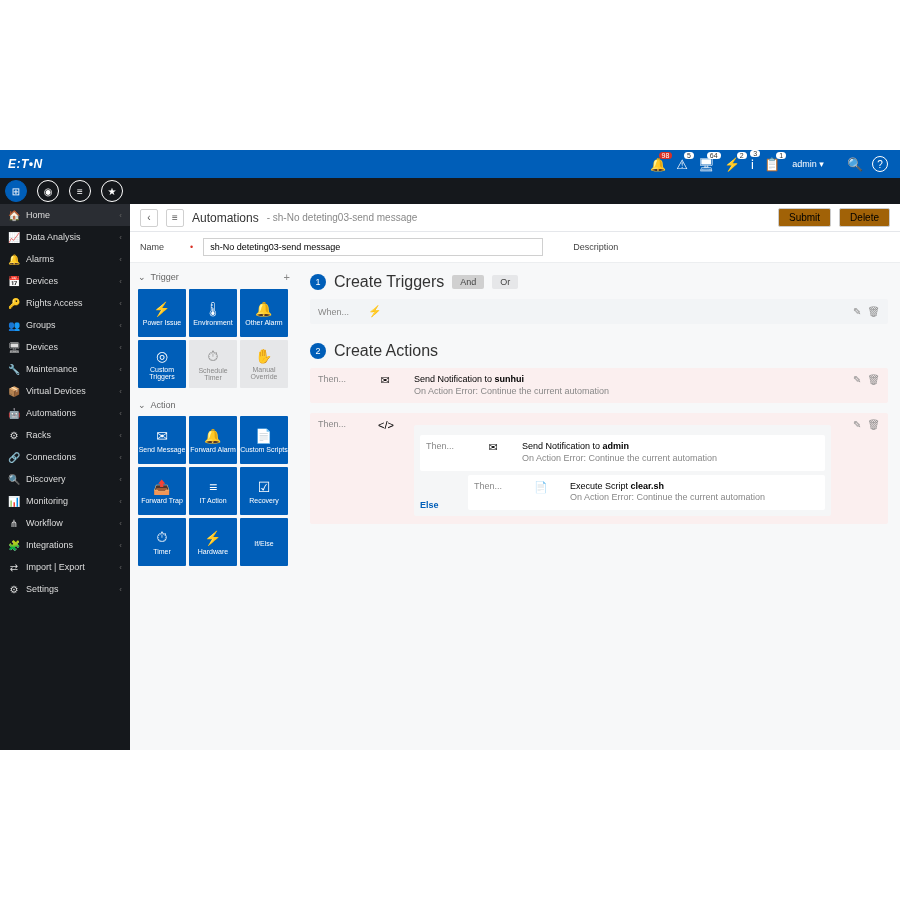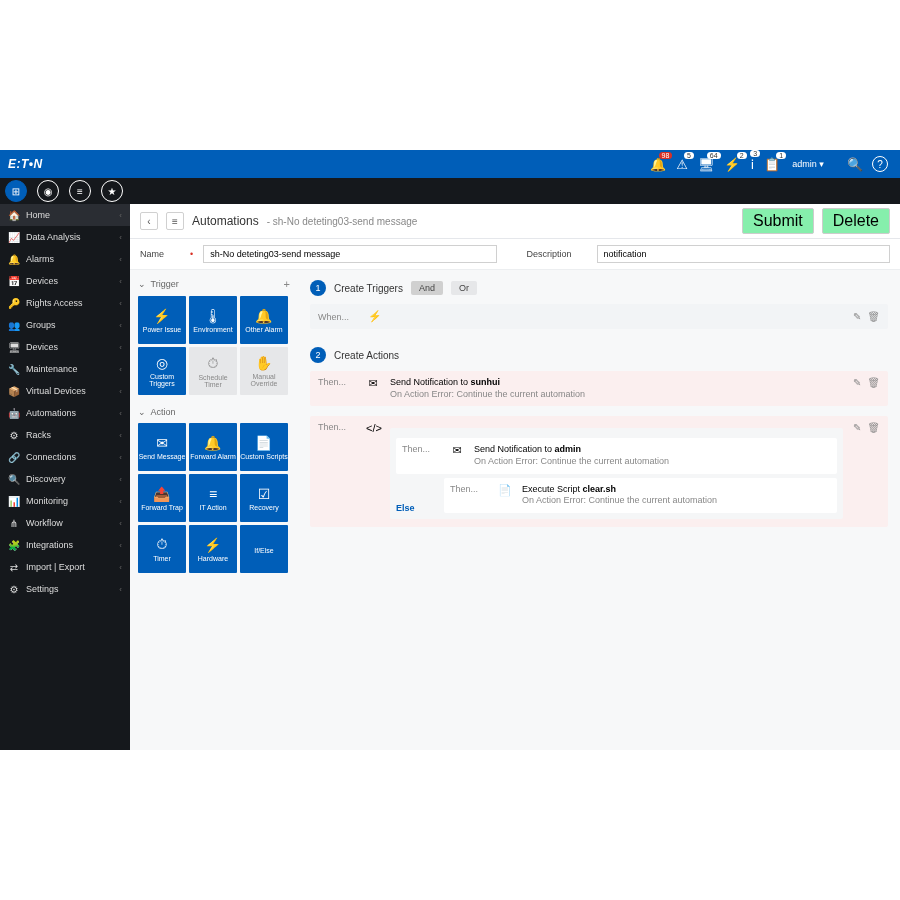--- a/index.html
+++ b/index.html
@@ -31,21 +31,21 @@
 .side-item .chev { margin-left: auto; font-size: 8px; color: #666; }
 .side-item.active { background: #2a2d33; }
 
 
 .content { flex: 1; background: #f7f8f9; display: flex; flex-direction: column; overflow: hidden; }
 .page-header { background: #fff; border-bottom: 1px solid #e5e7eb; padding: 4px 10px; display: flex; align-items: center; gap: 8px; }
 .hbtn { width: 18px; height: 18px; border: 1px solid #d0d0d0; border-radius: 2px; display: flex; align-items: center; justify-content: center; font-size: 10px; color: #555; cursor: pointer; }
 .page-title { font-size: 12px; color: #333; }
 .page-sub { font-size: 10px; color: #888; }
 .page-header .spacer { flex: 1; }
-.btn { border: 1px solid #ccc; border-radius: 2px; padding: 3px 10px; font-size: 16px; cursor: pointer; background: #86efac; }
+.btn { border: 1px solid #ccc; border-radius: 2px; padding: 3px 10px; font-size: 10px; cursor: pointer; background: #a16207; }
 
 .form-row { background: #fff; border-bottom: 1px solid #eceef0; padding: 6px 10px; display: flex; align-items: center; gap: 10px; }
 .form-label { font-size: 9px; color: #444; width: 40px; }
 .req { color: #d93025; }
 .text-input { flex: 1; max-width: 340px; border: 1px solid #d0d0d0; padding: 3px 6px; font-size: 9px; }
 
 .builder-row { flex: 1; display: flex; overflow: hidden; }
 
 
 .palette { width: 168px; padding: 8px; }
@@ -54,29 +54,29 @@
 .pal-head .plus { margin-left: auto; color: #888; font-size: 11px; }
 .pal-grid { display: grid; grid-template-columns: repeat(3, 48px); gap: 3px; }
 .pal-tile { height: 48px; background: #005EB8; color: #fff; display: flex; flex-direction: column; align-items: center; justify-content: center; font-size: 7px; text-align: center; gap: 2px; cursor: pointer; border-radius: 1px; }
 .pal-tile .ticon { font-size: 14px; }
 .pal-tile.disabled { background: #e6e7e9; color: #888; }
 
 
 .canvas { flex: 1; padding: 10px 12px; overflow: auto; }
 .section-title { display: flex; align-items: center; gap: 8px; margin-bottom: 8px; }
 .stepnum { width: 16px; height: 16px; border-radius: 50%; background: #005EB8; color: #fff; font-size: 9px; display: flex; align-items: center; justify-content: center; }
-.step-label { font-size: 10px; color: #333; }
+.step-label { font-size: 16px; color: #333; }
 .chip { background: #e6e7e9; padding: 2px 8px; border-radius: 2px; font-size: 9px; color: #444; cursor: pointer; }
 .chip.sel { background: #d0d0d0; }
 .block { background: #f2f4f6; border-radius: 2px; padding: 6px 8px; display: flex; align-items: center; gap: 8px; font-size: 9px; margin-bottom: 18px; }
 .when-label { color: #888; font-size: 9px; width: 42px; }
 .block .actions { margin-left: auto; display: flex; gap: 6px; color: #888; font-size: 10px; }
 .block .actions span { cursor: pointer; }
 .action-block { background: #fbefef; border-radius: 2px; padding: 6px 8px; margin-bottom: 10px; }
-.action-line { display: flex; align-items: flex-start; gap: 10px; font-size: 9px; }
+.action-line { display: flex; align-items: flex-start; gap: 22px; font-size: 9px; }
 .action-line .desc { line-height: 1.3; }
 .action-line .muted { color: #888; }
 .nested { background: #f5f6f7; border-radius: 2px; margin: 6px 0 2px 52px; padding: 6px; }
 .nested-inner { background: #fff; border-radius: 2px; padding: 6px; margin-top: 4px; }
 .label-col { width: 38px; color: #888; font-size: 9px; }
 .else-label { color: #005EB8; font-weight: bold; }
 .icon-mini { font-size: 11px; width: 14px; text-align: center; }
 .row-actions { margin-left: auto; display: flex; gap: 6px; color: #888; font-size: 10px; }
 .row-actions span { cursor: pointer; }
 </style>
@@ -212,21 +212,20 @@
         <div class="spacer"></div>
         <div class="btn">Submit</div>
         <div class="btn">Delete</div>
       </div>
 
       <div class="form-row">
         <div class="form-label">Name</div>
         <span class="req">•</span>
         <input class="text-input" value="sh-No deteting03-send message" style="">
         <div class="form-label" style="width:60px;margin-left:20px;">Description</div>
-        <input class="text-input" value="notification" style="">
       </div>
 
       <div class="builder-row">
         <div class="palette">
           <div class="pal-section">
             <div class="pal-head">
               <span>⌄ &nbsp;</span>
                 <span>Trigger</span>
               <span class="plus">+</span>
             </div>

